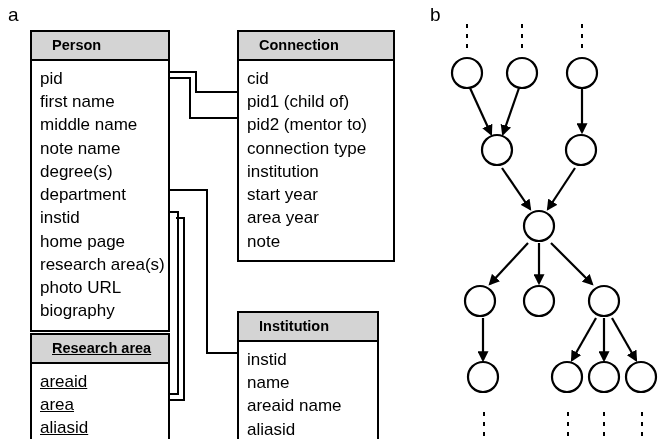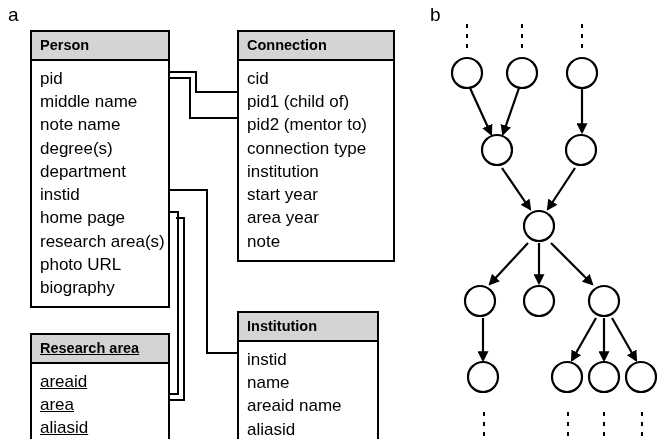--- a/index.html
+++ b/index.html
@@ -33,21 +33,21 @@
     position: absolute;
     border: 2px solid #000;
     background: #ffffff;
     box-sizing: border-box;
   }
   .entity-title {
     background: #d4d4d4;
     border-bottom: 2px solid #000;
     font-weight: bold;
     font-size: 14.5px;
-    padding: 5px 8px 5px 8px;
+    padding: 5px 8px 5px 20px;
     color: #000;
     line-height: 1.15;
   }
   .entity-fields {
     list-style: none;
     margin: 0;
     padding: 6px 8px 7px 8px;
   }
   .entity-fields li {
     font-size: 17px;
@@ -128,20 +128,21 @@
     <circle cx="567" cy="377" r="15"></circle>
     <circle cx="604" cy="377" r="15"></circle>
     <circle cx="641" cy="377" r="15"></circle>
   </g>
 </svg>
 
 <div class="entity" id="box-person">
   <div class="entity-title">Person</div>
   <ul class="entity-fields">
     <li>pid</li>
+    <li>first name</li>
     <li>middle name</li>
     <li>note name</li>
     <li>degree(s)</li>
     <li>department</li>
     <li>instid</li>
     <li>home page</li>
     <li>research area(s)</li>
     <li>photo URL</li>
     <li>biography</li>
   </ul>

